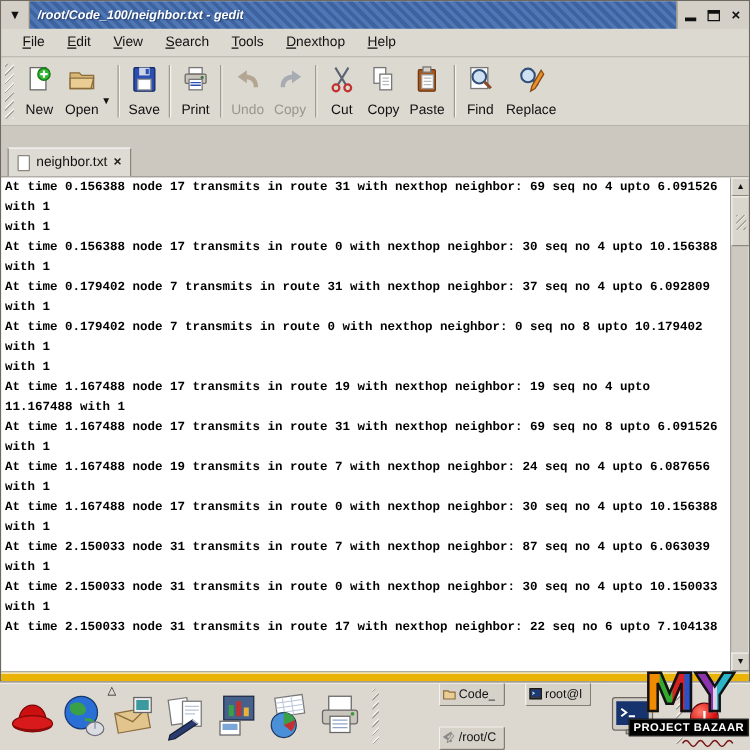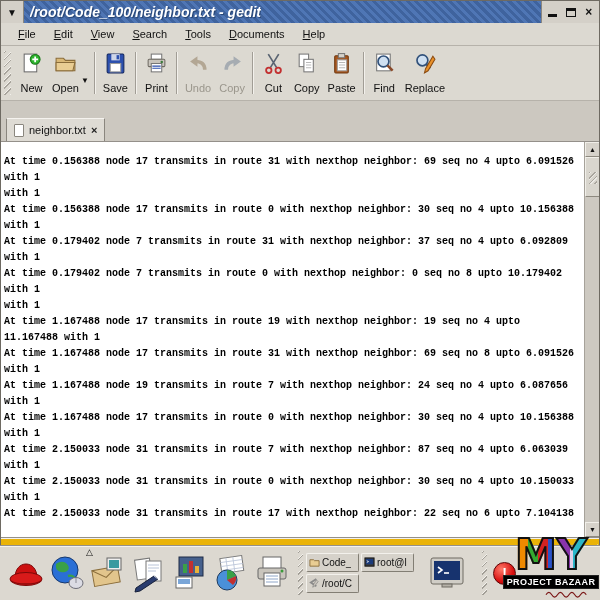--- a/index.html
+++ b/index.html
@@ -6,21 +6,21 @@
     font-family:"Liberation Sans",sans-serif;background:#d8d5cd;}
   *{box-sizing:border-box;}
 
   
   .window{position:absolute;left:0;top:0;width:600px;height:545px;border:1px solid #6e6a62;background:#dad7d0;}
 
   
   .titlebar{height:22px;display:flex;align-items:stretch;background:#d4d0c8;}
   .winmenu-btn{width:23px;background:#d4d0c8;border-right:1px solid #8a867e;display:flex;align-items:center;justify-content:center;font-size:10px;color:#111;}
   .title-stripe{flex:1;background:repeating-linear-gradient(45deg,#4f76b5 0 3px,#3f639e 3px 6px);display:flex;align-items:center;padding-left:6px;}
-  .title-text{color:#fff;font-weight:bold;font-size:14px;font-style:italic;text-shadow:1px 1px 1px #23406e;white-space:nowrap;overflow:hidden;}
+  .title-text{color:#fff;font-weight:bold;font-size:10px;font-style:italic;text-shadow:1px 1px 1px #23406e;white-space:nowrap;overflow:hidden;}
   .controls{width:58px;background:#d4d0c8;border-left:1px solid #8a867e;display:flex;align-items:center;justify-content:space-evenly;}
   .ctl{width:16px;height:16px;display:flex;align-items:center;justify-content:center;font-size:12px;font-weight:bold;color:#111;}
   .min-glyph{width:9px;height:3px;background:#111;margin-top:7px;}
   .max-glyph{width:10px;height:9px;border:1px solid #111;border-top:3px solid #111;}
 
   
   .menubar{height:23px;background:#dcd9d1;border-bottom:1px solid #b6b2aa;display:flex;align-items:center;padding-left:8px;}
   .menu-item{font-size:11px;color:#111;padding:3px 9px;white-space:nowrap;}
   .menu-item .u{text-decoration:underline;}
 
@@ -37,21 +37,21 @@
 
   
   .tabstrip{height:41px;background:#ccc8c0;border-bottom:1px solid #94908a;display:flex;align-items:flex-end;padding-left:5px;}
   .tab{height:23px;background:#dedbd4;border:1px solid #8a867e;border-bottom:none;border-top-color:#f5f3ef;display:flex;align-items:center;gap:5px;padding:0 7px;}
   .tab-fileicon{width:10px;height:13px;background:#fff;border:1px solid #8a867e;border-radius:1px;}
   .tab-label{font-size:11px;color:#111;white-space:nowrap;}
   .tab-close{font-size:11px;font-weight:bold;color:#222;line-height:10px;}
 
   
   .editor{position:relative;height:396px;background:#fff;border-bottom:1px solid #94908a;overflow:hidden;}
-  .textarea{position:absolute;left:0;top:0;right:15px;bottom:0;overflow:hidden;padding:12px 0 0 3px;}
+  .textarea{position:absolute;left:0;top:0;right:15px;bottom:0;overflow:hidden;padding:1px 0 0 3px;}
   .line{font-family:"Liberation Mono","DejaVu Sans Mono",monospace;font-size:10px;font-weight:bold;color:#000;line-height:16px;white-space:pre;}
 
   
   .vscroll{position:absolute;right:0;top:0;width:15px;height:100%;background:#cdc9c1;border-left:1px solid #a6a29a;}
   .sb-btn{position:absolute;left:0;width:15px;height:15px;background:#d6d2ca;border:1px solid;border-color:#f1efe9 #8d897f #8d897f #f1efe9;display:flex;align-items:center;justify-content:center;font-size:7px;color:#111;}
   .sb-up{top:0;}
   .sb-down{bottom:0;}
   .sb-thumb{position:absolute;left:0;top:15px;width:15px;height:40px;background:#d9d6ce;border:1px solid;border-color:#f1efe9 #8d897f #8d897f #f1efe9;}
   .sb-grip{position:absolute;left:3px;top:14px;width:8px;height:12px;background:repeating-linear-gradient(135deg,#aaa69e 0 1px,#eceae5 1px 2px,#d9d6ce 2px 4px);}
 
@@ -59,21 +59,21 @@
   .statusbar{position:relative;height:22px;background:#eab308;border-top:1px solid #f3f1ec;display:flex;align-items:center;justify-content:flex-end;}
   .status-pos{font-size:11px;color:#111;margin-right:112px;}
   .grip{position:absolute;right:1px;bottom:1px;width:15px;height:15px;clip-path:polygon(100% 0,100% 100%,0 100%);background:repeating-linear-gradient(135deg,#b1ada5 0 1px,#e9e7e2 1px 3px);}
 
   
   .panel{position:absolute;left:0;top:545px;width:600px;height:55px;background:#dcd8d0;border-top:1px solid #94908a;box-shadow:inset 0 1px 0 #f4f2ee;display:flex;align-items:center;padding-left:5px;}
   .launcher{width:41px;height:46px;display:flex;align-items:center;justify-content:center;}
   .launcher svg{width:38px;height:40px;}
   .menu-indicator{position:absolute;left:86px;top:1px;font-size:9px;color:#111;}
   .wl-handle{width:5px;height:44px;margin:0 3px 0 6px;background:repeating-linear-gradient(135deg,#f2f0eb 0 1px,#a39f97 1px 2px,#dcd8d0 2px 5px);}
-  .winlist{display:grid;grid-template-columns:53px 53px;grid-auto-rows:19px;gap:2px;}
+  .winlist{display:grid;grid-template-columns:53px 53px;grid-auto-rows:19px;gap:16px;margin-left:45px;}
   .task-btn{background:#d6d2ca;border:1px solid;border-color:#f3f1ec #827e74 #827e74 #f3f1ec;border-radius:2px;display:flex;align-items:center;gap:2px;padding:0 2px;overflow:hidden;}
   .task-btn svg{flex:0 0 auto;width:11px;height:11px;}
   .task-label{font-size:10px;color:#111;white-space:nowrap;overflow:hidden;}
   .term-launch{margin-left:14px;width:40px;height:44px;display:flex;align-items:center;justify-content:center;}
   .term-launch svg{width:36px;height:34px;}
   .alert-wrap{display:flex;align-items:center;margin-left:14px;}
   .alert-icon{width:23px;height:23px;border-radius:50%;background:radial-gradient(circle at 35% 30%,#ff7a6a,#d80f0f 60%,#8a0606);border:1px solid #5c0404;display:flex;align-items:center;justify-content:center;}
   .alert-bang{color:#fff;font-weight:bold;font-size:14px;line-height:14px;}
 
   
@@ -109,21 +109,21 @@
         </div>
     </div>
   </div>
 
   <div class="menubar">
     <div class="menu-item"><span class="u">F</span><span>ile</span></div>
     <div class="menu-item"><span class="u">E</span><span>dit</span></div>
     <div class="menu-item"><span class="u">V</span><span>iew</span></div>
     <div class="menu-item"><span class="u">S</span><span>earch</span></div>
     <div class="menu-item"><span class="u">T</span><span>ools</span></div>
-    <div class="menu-item"><span class="u">D</span><span>ocuments</span></div>
+    <div class="menu-item"><span class="u">D</span><span>nexthop</span></div>
     <div class="menu-item"><span class="u">H</span><span>elp</span></div>
   </div>
 
   <div class="toolbar">
     <div class="tb-handle"></div>
 
     <div class="tb-btn">
       <svg viewBox="0 0 22 22">
           <rect x="4" y="2" width="12" height="17" fill="#fff" stroke="#6b6b6b"></rect>
           <circle cx="14.5" cy="7" r="4.7" fill="#2db52d" stroke="#197619"></circle>

